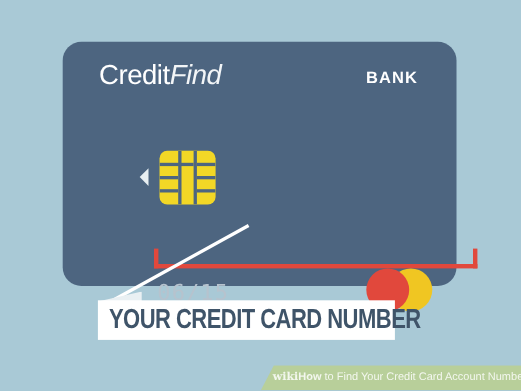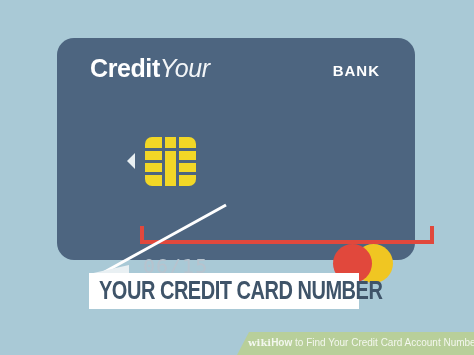--- a/index.html
+++ b/index.html
@@ -36,21 +36,21 @@
     position: absolute;
     left: 33px;
     top: 18px;
     font-size: 25px;
     line-height: 1;
     white-space: nowrap;
     color: #ffffff;
     letter-spacing: -0.4px;
   }
   #brand-credit {
-    font-weight: bold;
+    font-weight: normal;
     margin-top: 16px;
   }
   #brand-card {
     font-style: italic;
     font-weight: normal;
     color: #f2f5f7;
   }
 
   #card-bank {
     position: absolute;
@@ -262,21 +262,21 @@
   }
 </style>
 </head>
 <body>
 
 <div id="stage">
 
   <div id="card">
 
     <div id="card-brand">
-      <span id="brand-credit">Credit</span><span id="brand-card">Your</span>
+      <span id="brand-credit">Credit</span><span id="brand-card">Find</span>
     </div>
 
     <div id="card-bank">BANK</div>
 
     <div id="chip-arrow"></div>
 
     <div id="chip">
       <div id="chip-top"></div>
       <div id="chip-topbar"></div>
       <div class="chip-line chip-v a"></div>

